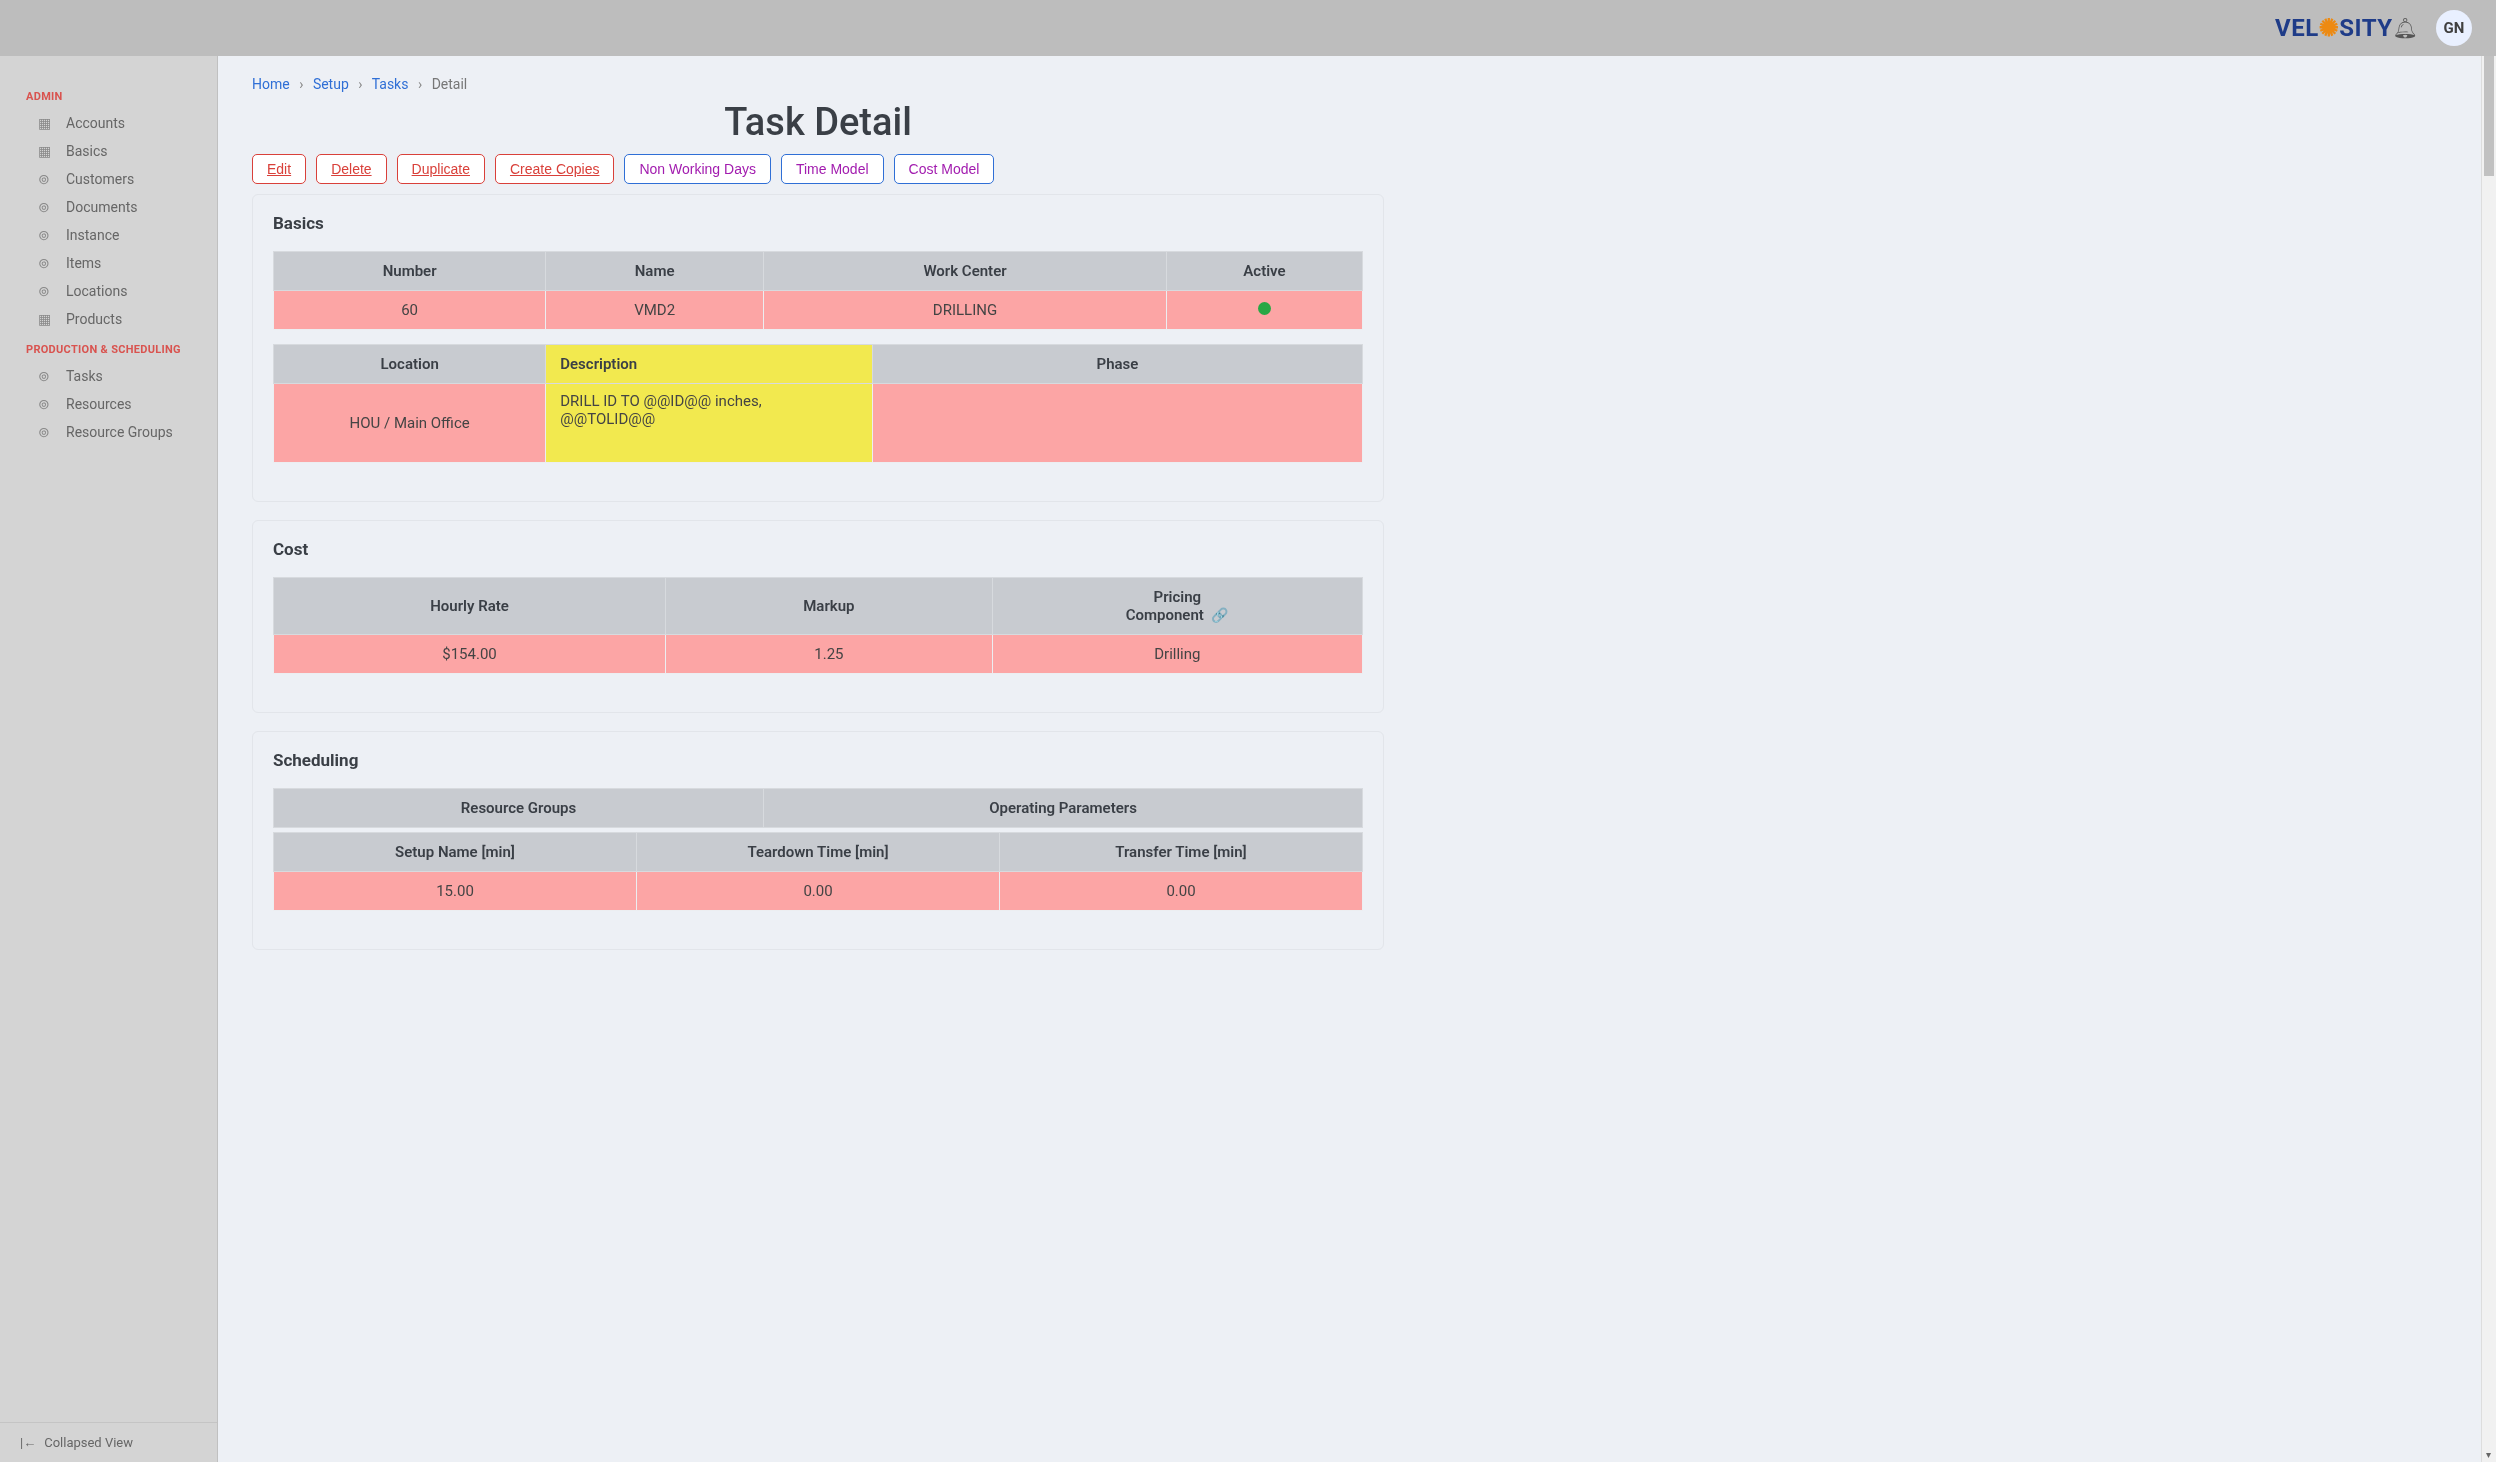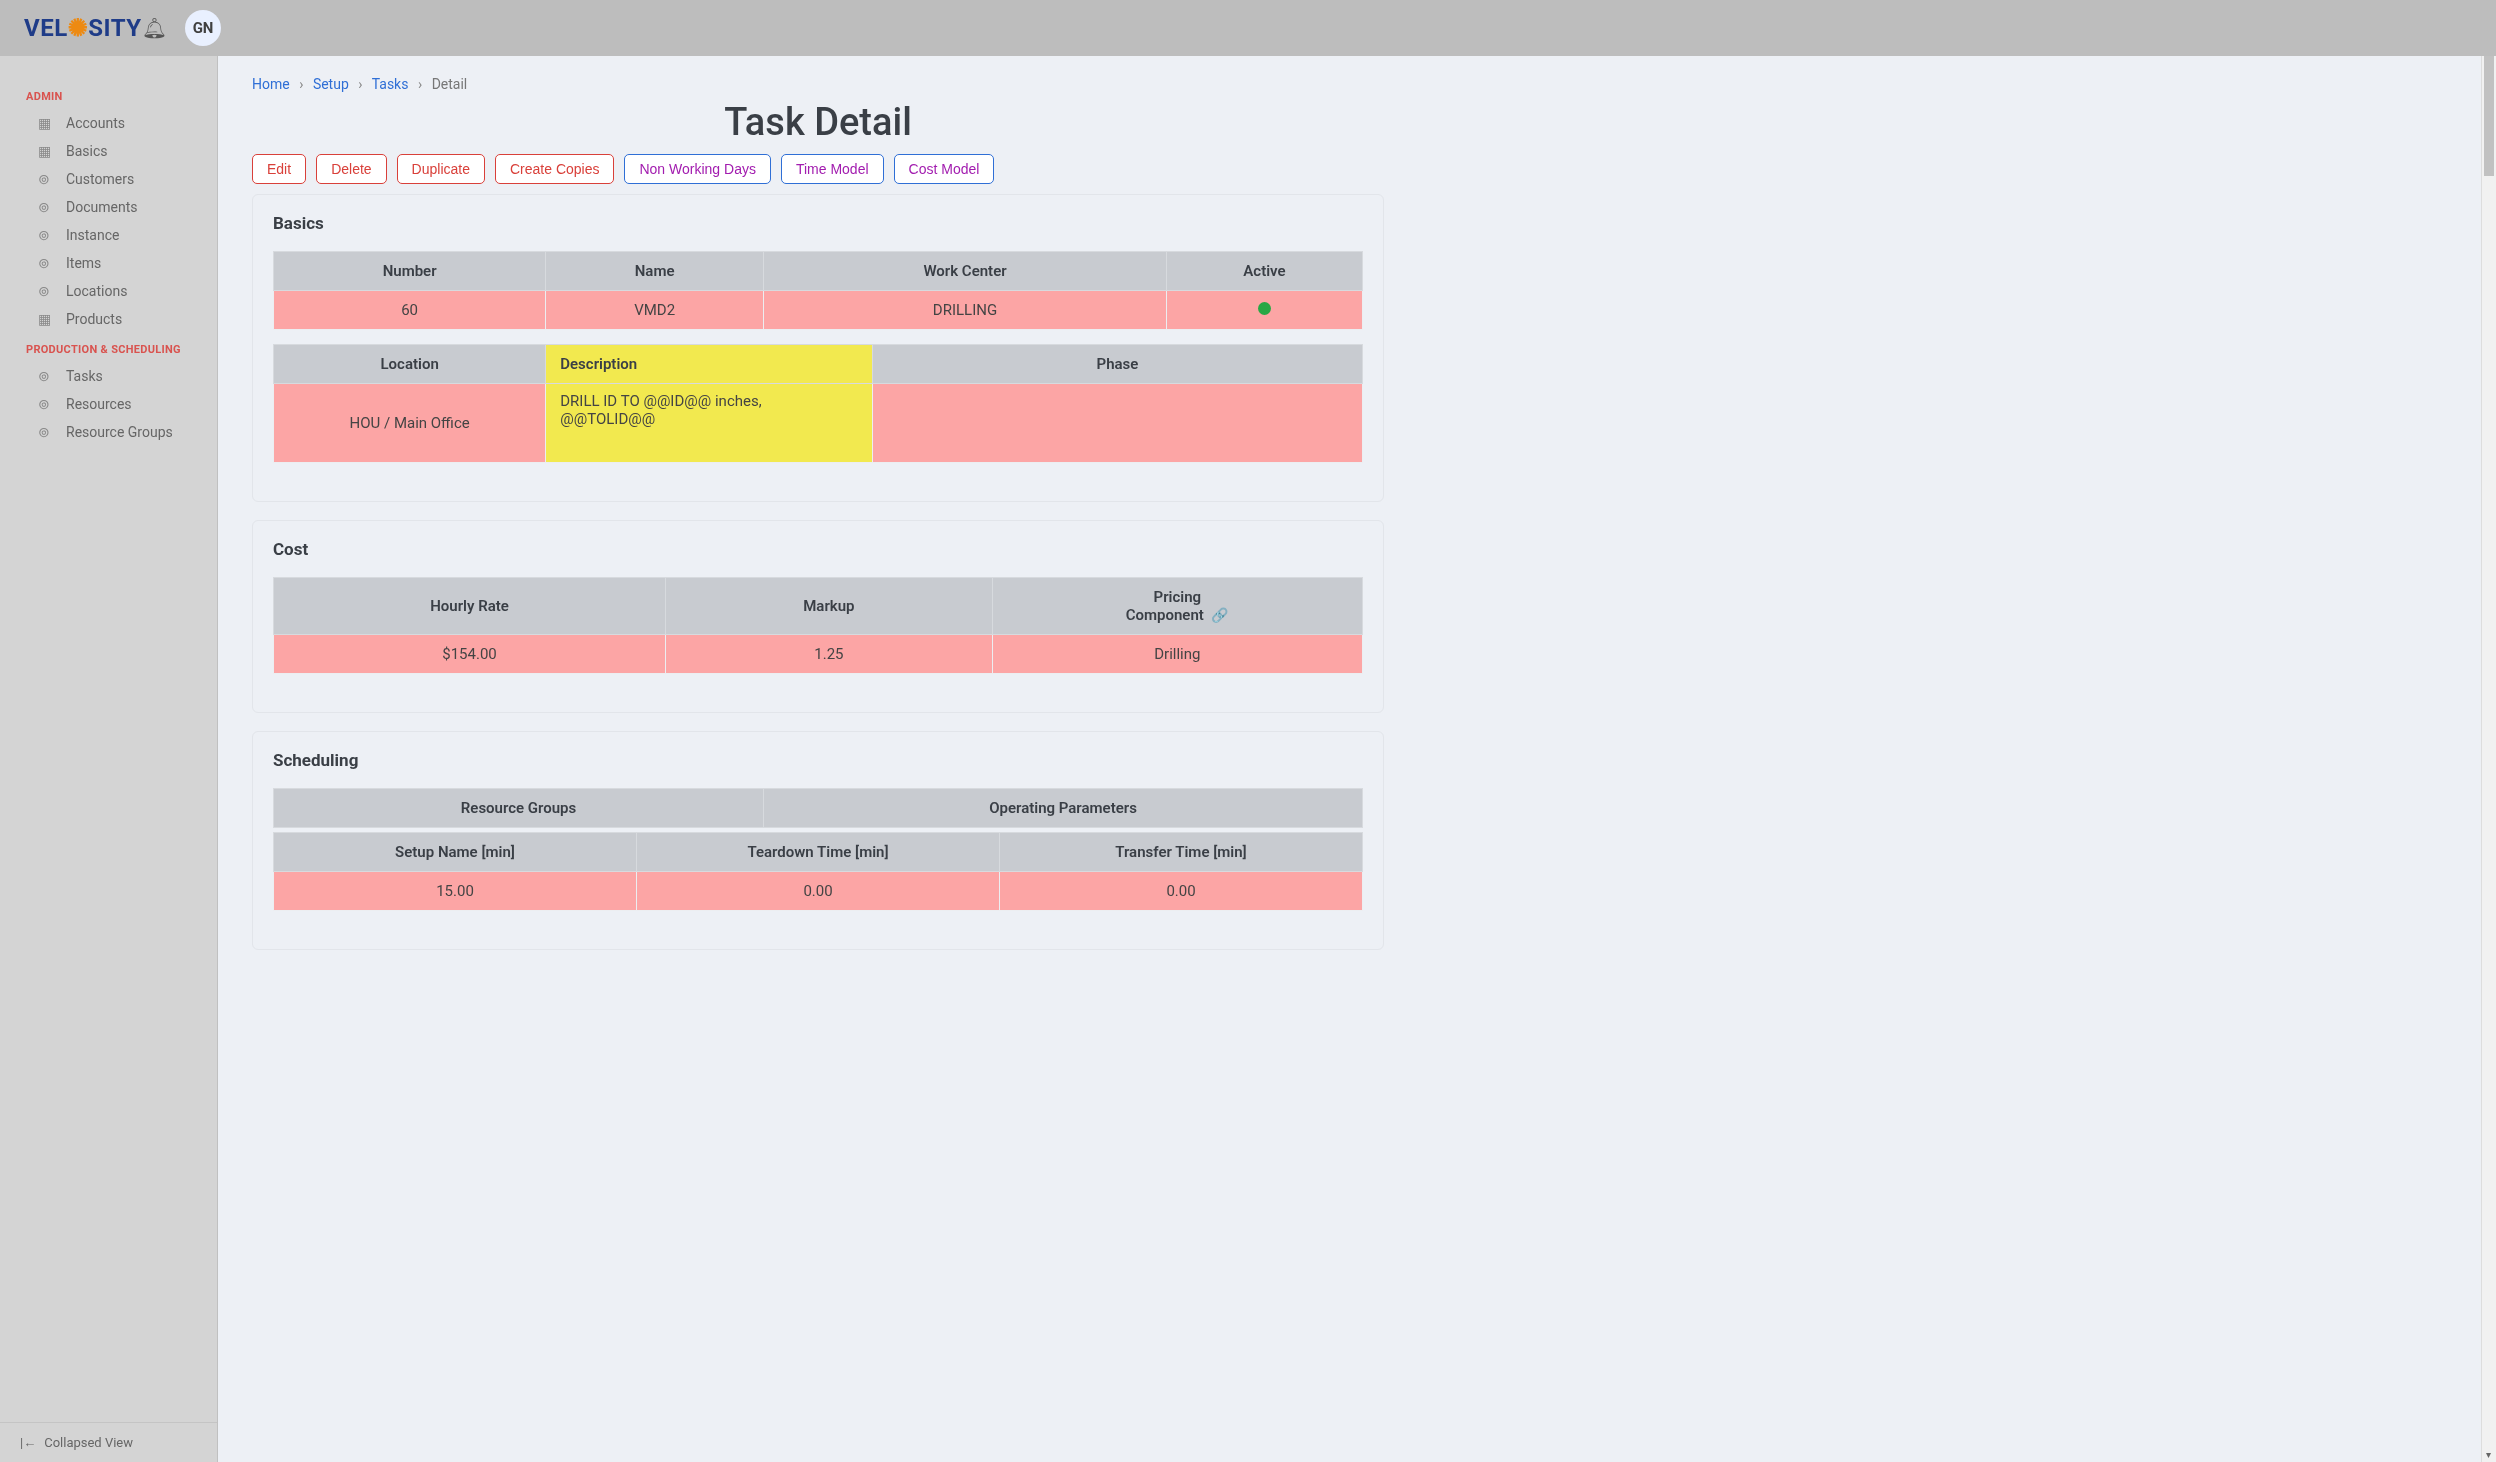--- a/index.html
+++ b/index.html
@@ -8,21 +8,21 @@
     background: #bdbdbd;
     color: #444;
     font-size: 14px;
   }
   .app { display: flex; flex-direction: column; height: 100vh; }
   .topbar {
     height: 56px;
     background: #bdbdbd;
     display: flex;
     align-items: center;
-    justify-content: flex-start;
+    justify-content: flex-end;
     padding: 0 24px;
   }
   .logo {
     font-size: 24px;
     font-weight: 700;
     color: #1f3c88;
     letter-spacing: 0.5px;
   }
   .logo .accent { color: #ed8a12; position: relative; }
   .topbar-right { display: flex; align-items: center; gap: 18px; }
@@ -121,21 +121,21 @@
   .btn-row { display:flex; gap:10px; flex-wrap: wrap; margin-bottom: 10px; }
   .btn {
     border: 1px solid;
     background: #fff;
     border-radius: 5px;
     padding: 6px 14px;
     font-size: 14px;
     cursor: pointer;
     font-weight: 500;
   }
-  .btn-danger { color:#d9403a; border-color:#d9403a; }
+  .btn-danger { color:#d9403a; border-color:#d9403a;text-decoration:underline; }
   .btn-primary{ color:#a21caf; border-color:#2f6fd6; }
   .card {
     background: #edf0f5;
     border: 1px solid #e2e5ea;
     border-radius: 6px;
     padding: 18px 20px 24px;
     margin-bottom: 18px;
   }
   .card h3 {
     font-size: 17px;

